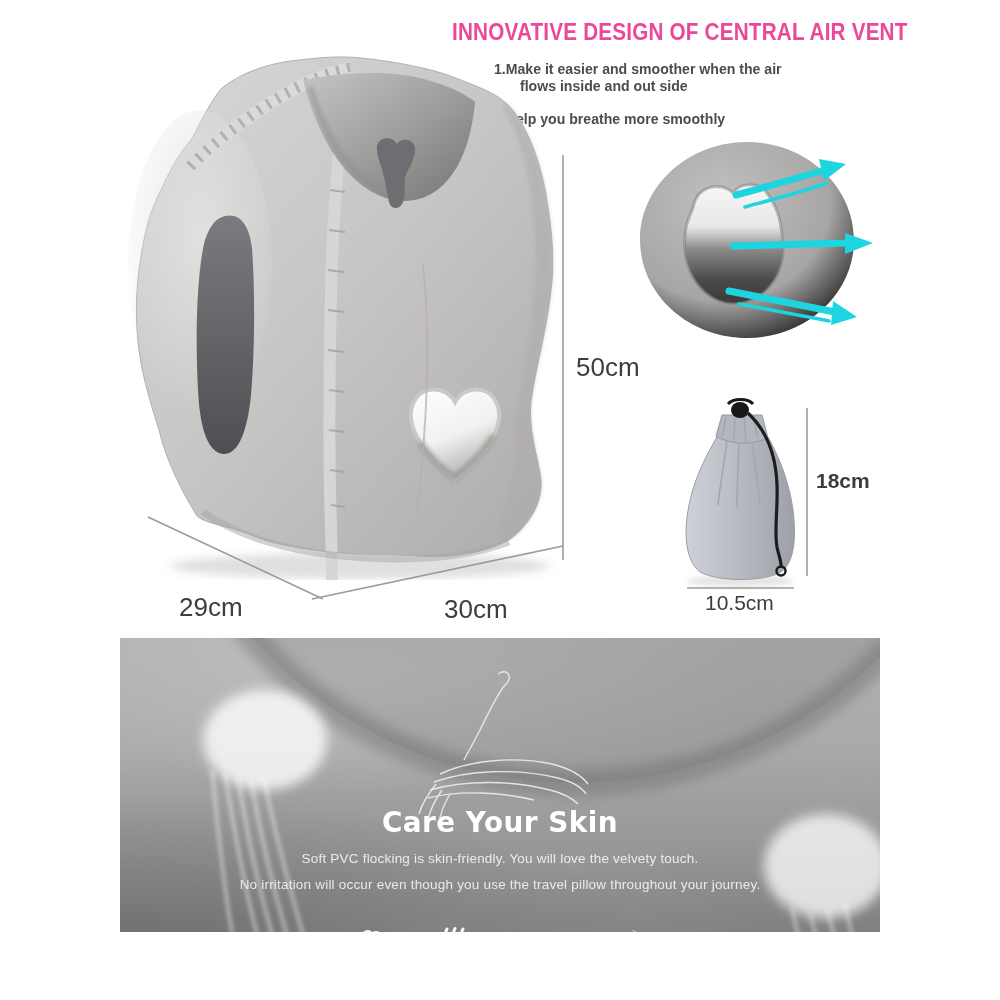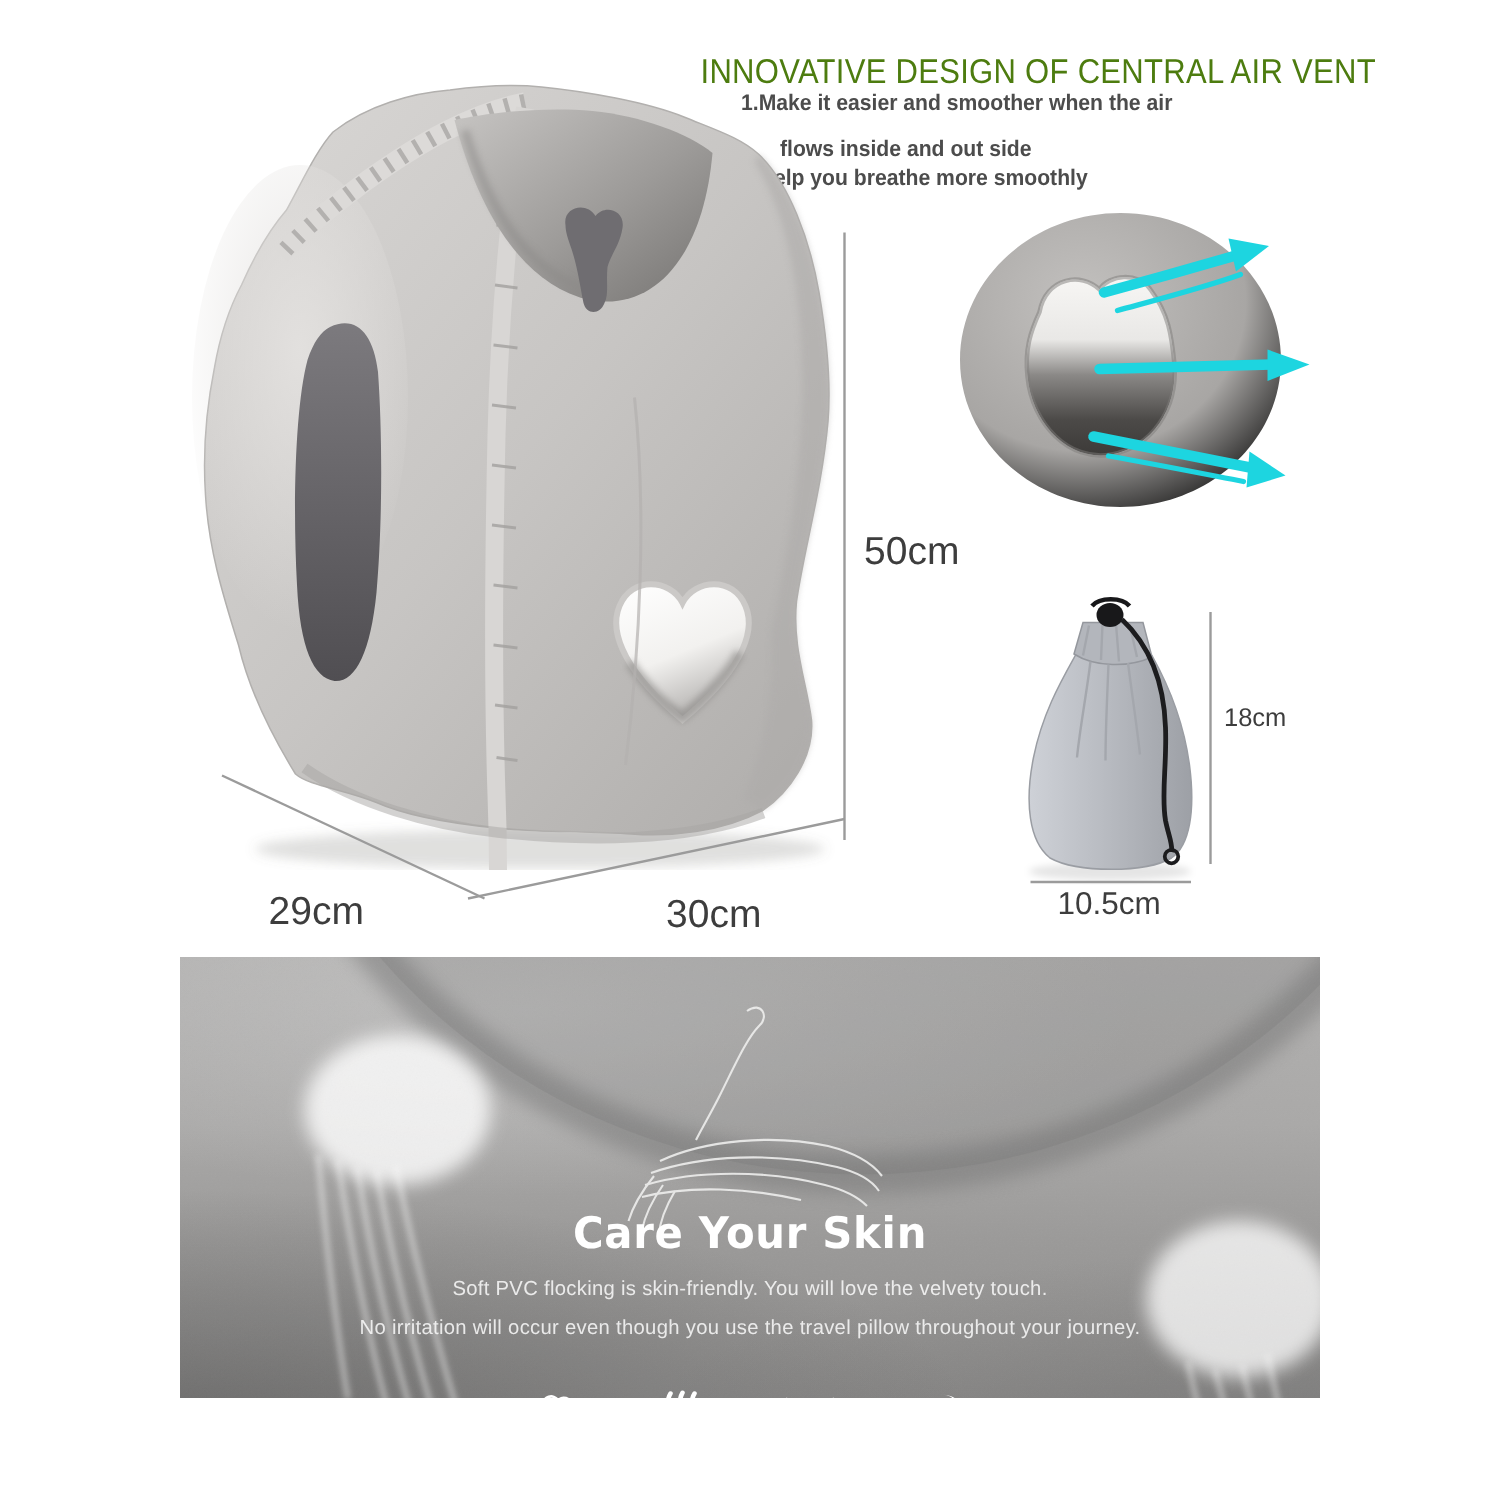--- a/index.html
+++ b/index.html
@@ -1,32 +1,32 @@
 <!DOCTYPE html>
 <html><head>
 <meta charset="utf-8">
 <style>
   html,body{margin:0;padding:0;background:#fff;}
   .canvas{position:relative;width:1000px;height:1000px;background:#ffffff;overflow:hidden;
           font-family:"Liberation Sans",sans-serif;}
   
-  .headline{position:absolute;left:452px;top:19px;margin:15px;font-size:23px;font-weight:normal;
-            color:#4d7c0f;white-space:nowrap;}
+  .headline{position:absolute;left:452px;top:19px;margin:0;font-size:23px;font-weight:bold;
+            color:#ec4899;white-space:nowrap;}
   .headline span{display:inline-block;transform:scaleX(.90);transform-origin:left top;letter-spacing:.2px;}
   .point{position:absolute;font-size:15px;font-weight:bold;color:#4c4c4c;white-space:nowrap;text-align:right;}
   .point span{display:inline-block;transform:scaleX(.94);transform-origin:left top;}
   .p1{left:494px;top:60px;}
-  .p2{left:520px;top:91px;}
+  .p2{left:520px;top:77px;}
   .p3{left:494px;top:110px;}
   
   .dim-label{position:absolute;color:#3d3d3d;font-size:26px;white-space:nowrap;}
   .dim-50{left:576px;top:352px;}
   .dim-29{left:179px;top:592px;}
   .dim-30{left:444px;top:594px;}
-  .dim-18{left:816px;top:469px;font-size:17px;}
+  .dim-18{left:816px;top:469px;font-size:21px;font-weight:bold;}
   .dim-105{left:705px;top:591px;font-size:21px;text-align:right;}
   .art{position:absolute;}
   
   .skin-panel{position:absolute;left:120px;top:638px;width:760px;height:294px;overflow:hidden;
     background:
       radial-gradient(90% 70% at 30% 12%, rgba(205,205,205,.50), rgba(205,205,205,0) 60%),
       radial-gradient(120% 90% at 0% 105%, rgba(60,60,60,.38), rgba(60,60,60,0) 58%),
       radial-gradient(110% 80% at 100% 110%, rgba(80,80,80,.28), rgba(80,80,80,0) 55%),
       linear-gradient(to bottom,#b2b1b0 0%,#aaa9a8 38%,#9b9a99 64%,#8d8c8b 100%);}
   .skin-heading{position:absolute;left:0;right:0;top:167px;text-align:center;margin:0;

